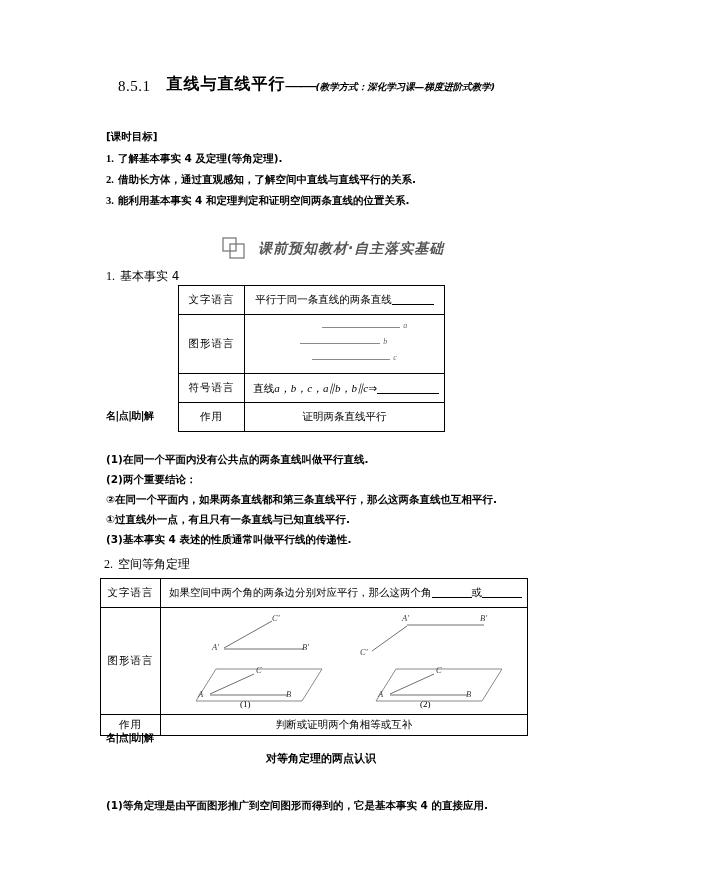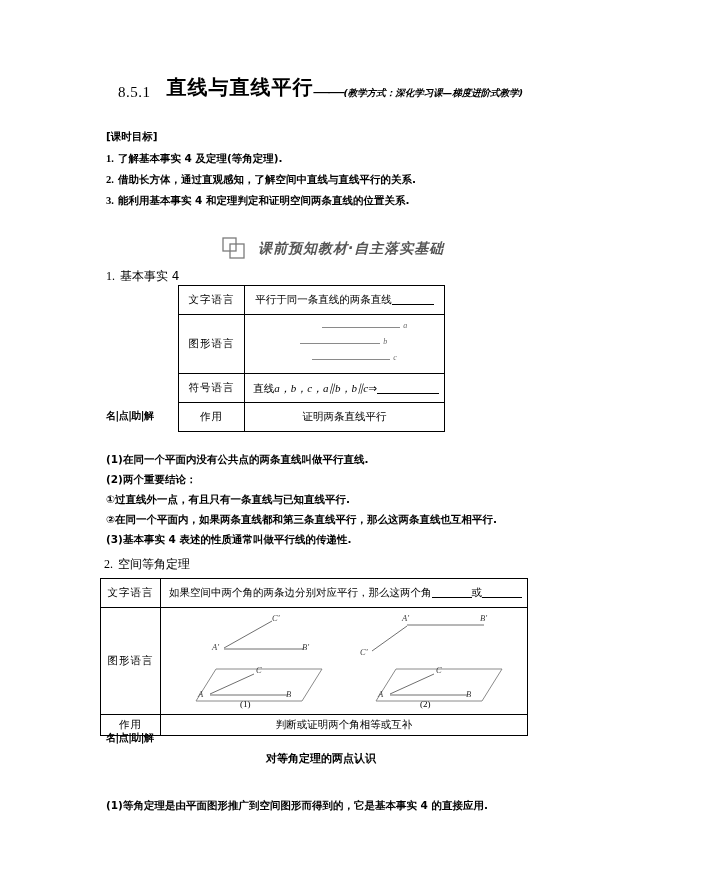--- a/index.html
+++ b/index.html
@@ -30,21 +30,21 @@
     display: flex;
     align-items: flex-end;
     white-space: nowrap;
   }
   .title-num {
     font-size: 15px;
     letter-spacing: 0.5px;
     font-family: "Liberation Serif", serif;
   }
   .title-main {
-    font-size: 20px;
+    font-size: 16px;
     font-weight: bold;
     margin-left: 16px;
     letter-spacing: 1px;
     font-family: Liberation Sans, sans-serif;
     text-align: center;
   }
   .title-dash {
     font-size: 16px;
     font-weight: bold;
     letter-spacing: -1px;
@@ -285,22 +285,22 @@
       <td class="label-cell">作用</td>
       <td class="content-cell">证明两条直线平行</td>
     </tr>
   </tbody>
     </table>
 
   <div class="tips-tag" style="left:106px; top:409px;">名|点|助|解</div>
   <div class="tips-body" style="left:106px; top:426px;">
     <div class="tips-line">(1)在同一个平面内没有公共点的两条直线叫做平行直线.</div>
     <div class="tips-line">(2)两个重要结论：</div>
+    <div class="tips-line">②在同一个平面内，如果两条直线都和第三条直线平行，那么这两条直线也互相平行.</div>
     <div class="tips-line">①过直线外一点，有且只有一条直线与已知直线平行.</div>
-    <div class="tips-line">②在同一个平面内，如果两条直线都和第三条直线平行，那么这两条直线也互相平行.</div>
     <div class="tips-line">(3)基本事实 4 表述的性质通常叫做平行线的传递性.</div>
   </div>
 
   <div class="sub-head" style="left:104px; top:556px;">
     <span class="idx">2.</span><span>空间等角定理</span>
   </div>
 
   <table class="doc-table" id="table-equal-angle">
     <tbody>
         <tr>

